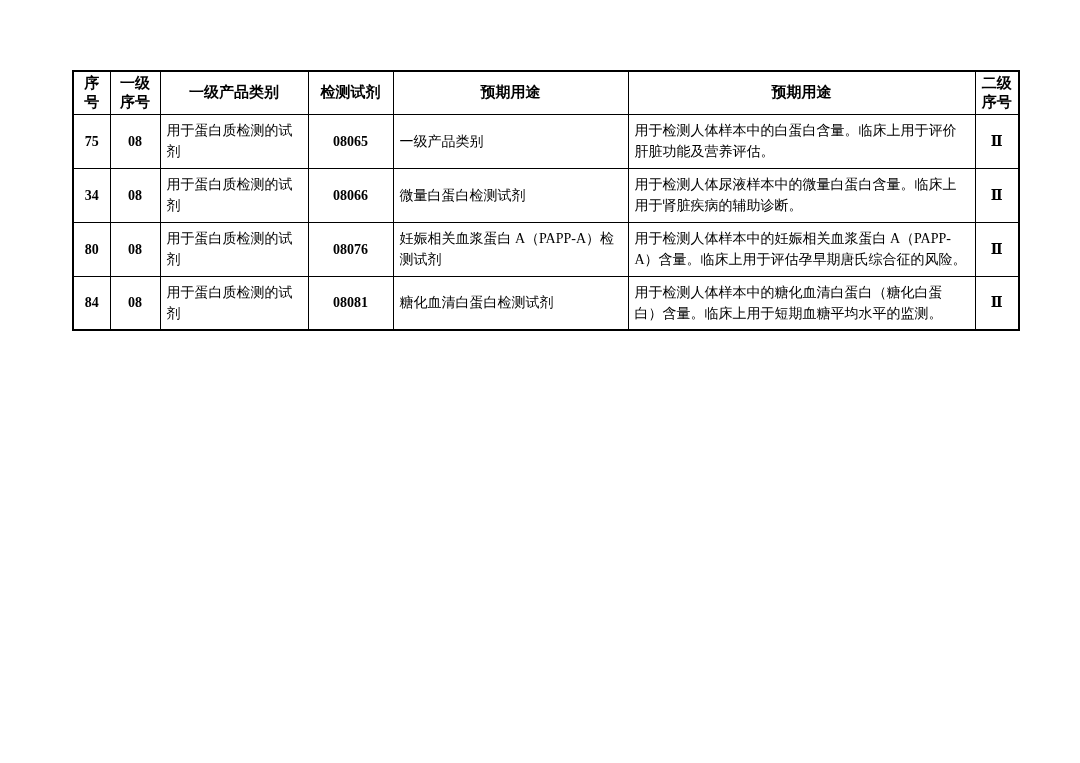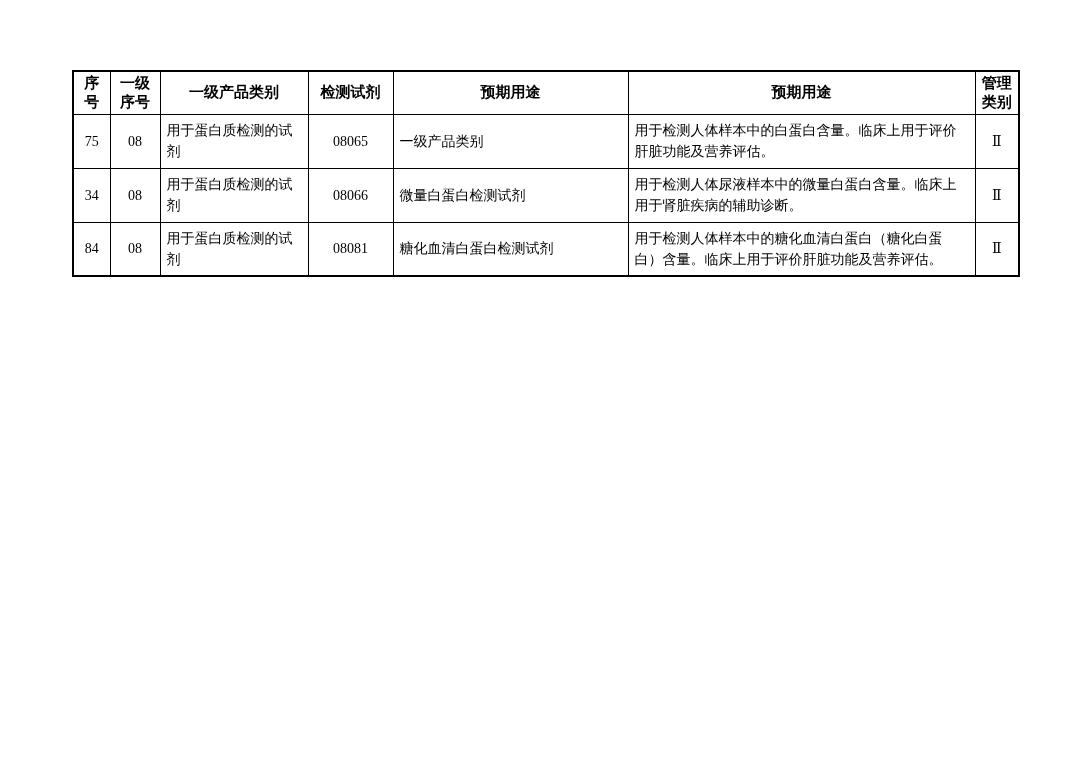--- a/index.html
+++ b/index.html
@@ -20,21 +20,21 @@
     overflow: hidden;
     word-break: break-all;
   }
   thead tr { height: 43px; }
   tbody tr { height: 54px; }
   th {
     font-weight: bold; font-size: 15px; line-height: 19px;
     text-align: center; padding: 1px 3px;
   }
   td { font-size: 14px; line-height: 21px; }
-  td.c { text-align: center; padding: 1px 2px; }
+  td.c { text-align: center; padding: 1px 2px; font-weight: bold; }
   td.l { text-align: left; padding: 1px 6px; }
 </style>
 </head>
 <body>
 
 <div class="page">
   <table class="catalog">
     <colgroup>
       <col style="width:37px">
         <col style="width:50px">
@@ -45,21 +45,21 @@
       <col style="width:44px">
     </colgroup>
     <thead>
       <tr>
         <th>序号</th>
         <th>一级序号</th>
         <th>一级产品类别</th>
         <th>检测试剂</th>
         <th>预期用途</th>
         <th>预期用途</th>
-        <th>管理类别</th>
+        <th>二级序号</th>
       </tr>
     </thead>
     <tbody>
       <tr>
         <td class="c">75</td>
         <td class="c">08</td>
         <td class="l">用于蛋白质检测的试剂</td>
         <td class="c">08065</td>
         <td class="l">一级产品类别</td>
         <td class="l">用于检测人体样本中的白蛋白含量。临床上用于评价肝脏功能及营养评估。</td>
@@ -68,23 +68,32 @@
       <tr>
         <td class="c">34</td>
         <td class="c">08</td>
         <td class="l">用于蛋白质检测的试剂</td>
         <td class="c">08066</td>
         <td class="l">微量白蛋白检测试剂</td>
         <td class="l">用于检测人体尿液样本中的微量白蛋白含量。临床上用于肾脏疾病的辅助诊断。</td>
         <td class="c">Ⅱ</td>
       </tr>
       <tr>
+        <td class="c">80</td>
+        <td class="c">08</td>
+        <td class="l">用于蛋白质检测的试剂</td>
+        <td class="c">08076</td>
+        <td class="l">妊娠相关血浆蛋白 A（PAPP-A）检测试剂</td>
+        <td class="l">用于检测人体样本中的妊娠相关血浆蛋白 A（PAPP-A）含量。临床上用于评估孕早期唐氏综合征的风险。</td>
+        <td class="c">Ⅱ</td>
+      </tr>
+      <tr>
         <td class="c">84</td>
         <td class="c">08</td>
         <td class="l">用于蛋白质检测的试剂</td>
         <td class="c">08081</td>
         <td class="l">糖化血清白蛋白检测试剂</td>
-        <td class="l">用于检测人体样本中的糖化血清白蛋白（糖化白蛋白）含量。临床上用于评价肝脏功能及营养评估。</td>
+        <td class="l">用于检测人体样本中的糖化血清白蛋白（糖化白蛋白）含量。临床上用于短期血糖平均水平的监测。</td>
         <td class="c">Ⅱ</td>
       </tr>
     </tbody>
   </table>
 </div>
 
 </body></html>

